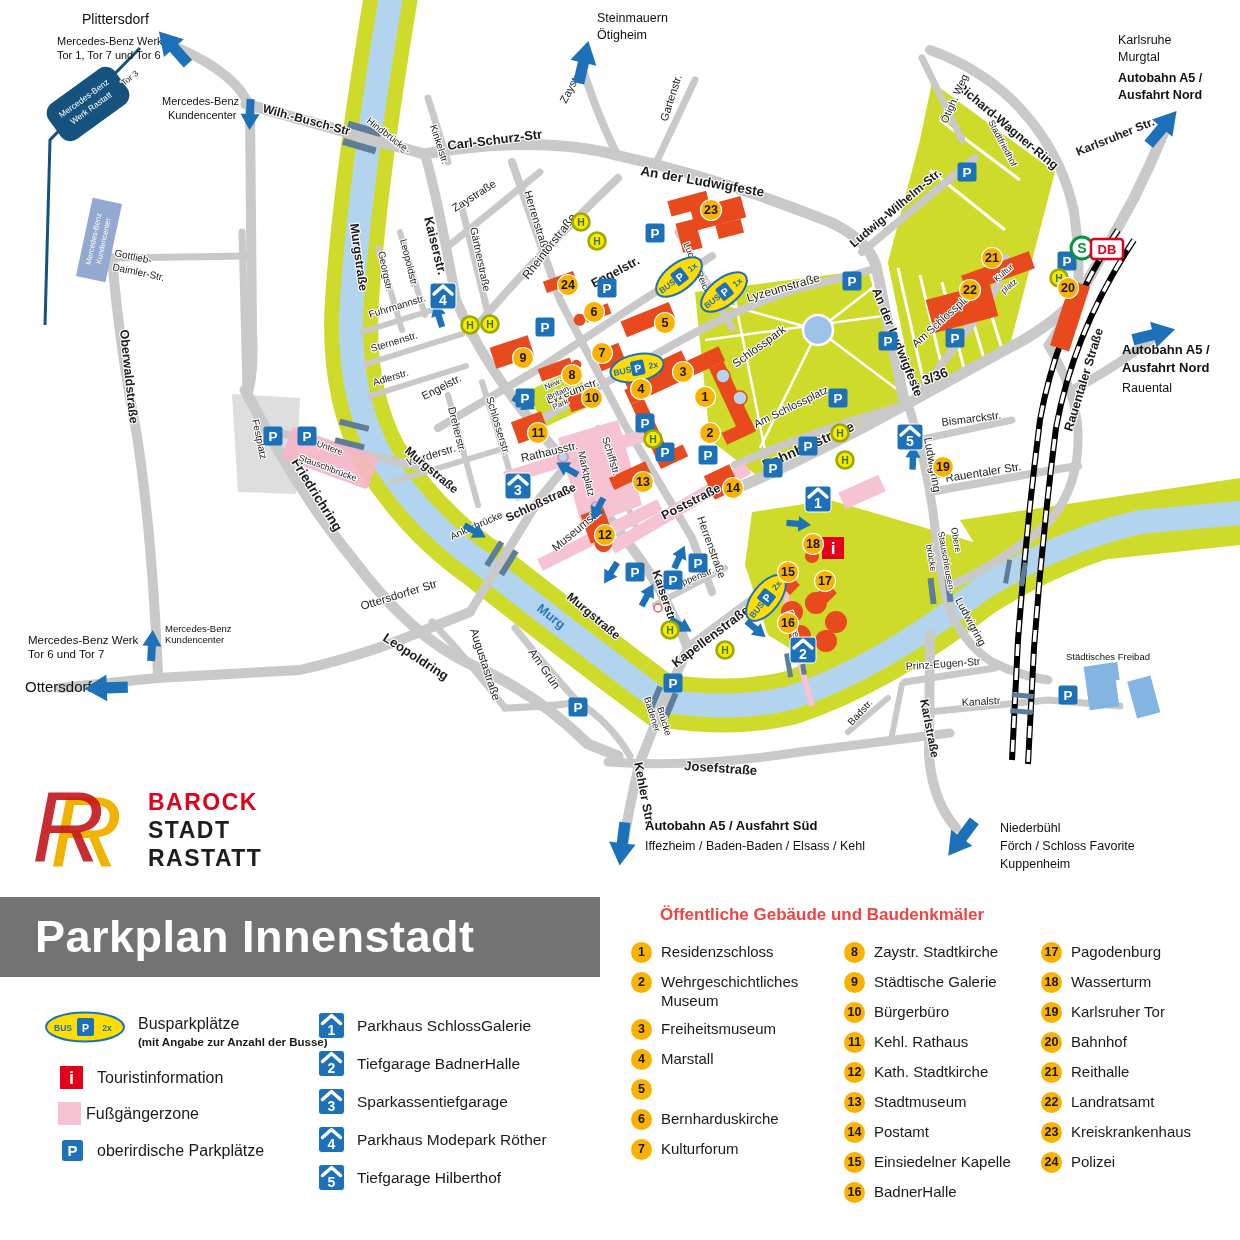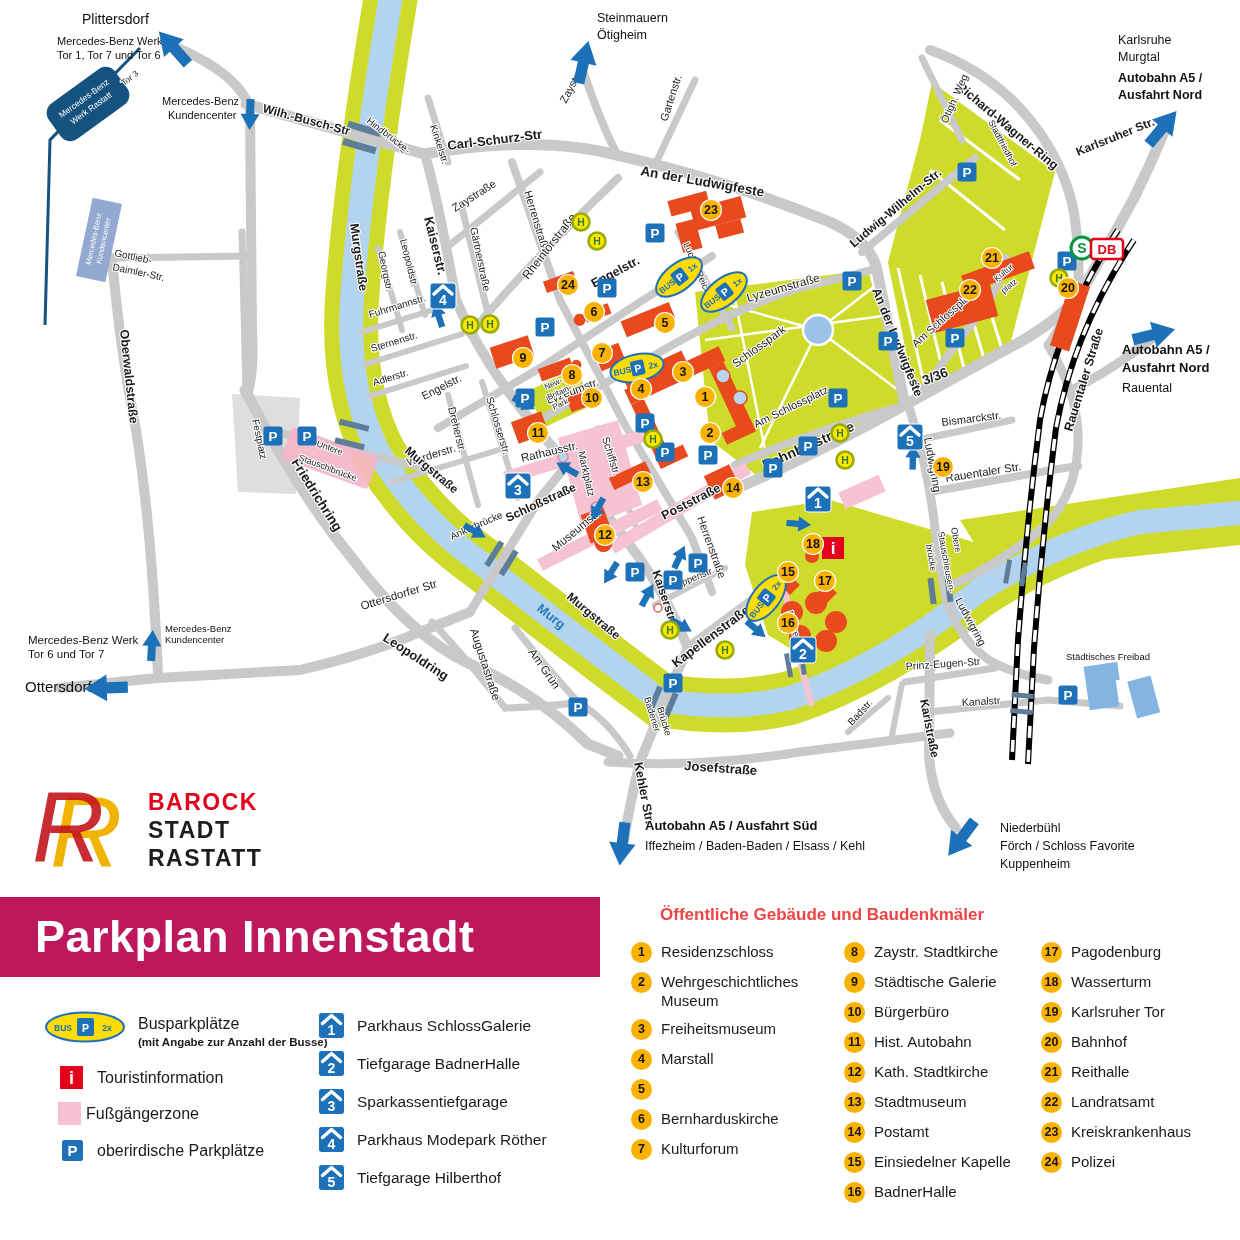--- a/index.html
+++ b/index.html
@@ -16,21 +16,21 @@
   .mk text{font-size:12.5px;font-weight:bold;fill:#161616;text-anchor:middle;}
   .ph rect{fill:#1d71b8;stroke:#fff;stroke-width:1;}
   .ph path{stroke:#fff;stroke-width:3.4;fill:none;stroke-linecap:round;stroke-linejoin:round;}
   .ph text{fill:#fff;font-weight:bold;font-size:14px;text-anchor:middle;}
   .busov ellipse{fill:#ffdd00;stroke:#1d71b8;stroke-width:2;}
   .busov .bus,.busov .cnt{fill:#1d71b8;font-weight:bold;font-size:8.5px;text-anchor:middle;}
   .busov .pp{fill:#fff;font-weight:bold;font-size:10.5px;text-anchor:middle;}
   .road{stroke:#c9c9c9;fill:none;stroke-linecap:round;stroke-linejoin:round;}
   .pink{stroke:#f6c3d2;fill:none;stroke-linecap:butt;}
   
-  .banner{position:absolute;left:0;top:897px;width:600px;height:80px;background:#be185d;color:#fff;
+  .banner{position:absolute;left:0;top:897px;width:600px;height:80px;background:#737373;color:#fff;
           display:flex;align-items:center;padding-left:35px;box-sizing:border-box;
           font-size:45px;font-weight:bold;letter-spacing:.5px;}
   .abs{position:absolute;}
   .lg-label{font-size:16px;color:#1a1a1a;}
   .lg-sub{font-size:11.5px;color:#1a1a1a;font-weight:bold;}
   .ph-row{position:absolute;display:flex;align-items:center;gap:12px;}
   .ph-row .lbl{font-size:15.5px;color:#1a1a1a;}
   .bt{position:absolute;left:660px;top:905px;color:#ef4444;font-weight:bold;font-size:17px;}
   .bcol{position:absolute;display:flex;flex-direction:column;gap:9px;}
   .b-item{display:flex;gap:9px;font-size:15px;line-height:19px;color:#1a1a1a;}
@@ -835,21 +835,21 @@
   <div class="b-item">
         <span class="b-num">9</span>
         <span>Städtische Galerie</span>
       </div>
   <div class="b-item">
         <span class="b-num">10</span>
         <span>Bürgerbüro</span>
       </div>
   <div class="b-item">
         <span class="b-num">11</span>
-        <span>Hist. Autobahn</span>
+        <span>Kehl. Rathaus</span>
       </div>
   <div class="b-item">
         <span class="b-num">12</span>
         <span>Kath. Stadtkirche</span>
       </div>
   <div class="b-item">
         <span class="b-num">13</span>
         <span>Stadtmuseum</span>
       </div>
   <div class="b-item">

